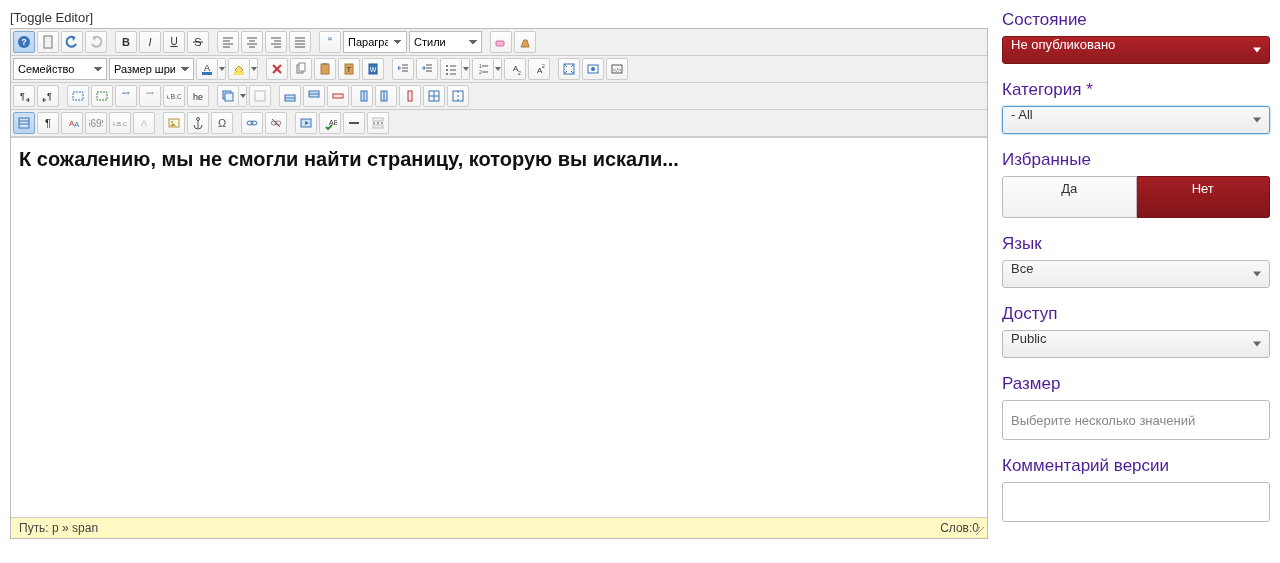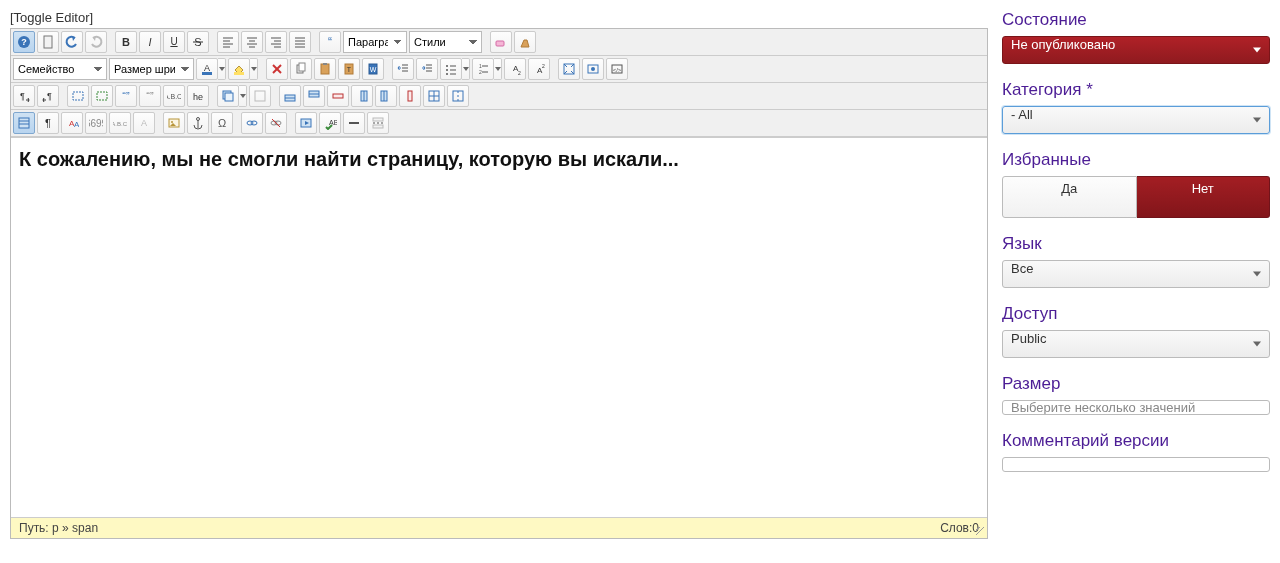--- a/index.html
+++ b/index.html
@@ -84,21 +84,21 @@
     background: linear-gradient(#fdfdfd, #f1f1f1);
   }
   .btn-group .seg:first-child { border-radius: 3px 0 0 3px; }
   .btn-group .seg:last-child { border-radius: 0 3px 3px 0; border-left: none; }
   .btn-group .seg.sel-red {
     background: linear-gradient(#a31e23, #82151a);
     border-color: #71131a; color: #fff;
   }
 
   .text-input {
-    width: 100%; height: 15px; border: 1px solid #bbb; border-radius: 3px;
+    width: 100%; height: 40px; border: 1px solid #bbb; border-radius: 3px;
     padding: 0 8px; font-size: 13px; color: #555;
   }
   .text-input::placeholder { color: #888; }
   .ic-gray { stroke: #777; fill: #f2f2f2; }
 
   .split-caret {
     width: 8px; height: 22px; border: 1px solid #ccc; border-left: none;
     background: linear-gradient(#fdfdfd,#f3f3f3);
     display: inline-flex; align-items: center; justify-content: center; border-radius: 0 2px 2px 0;
     margin-left: -2px;

